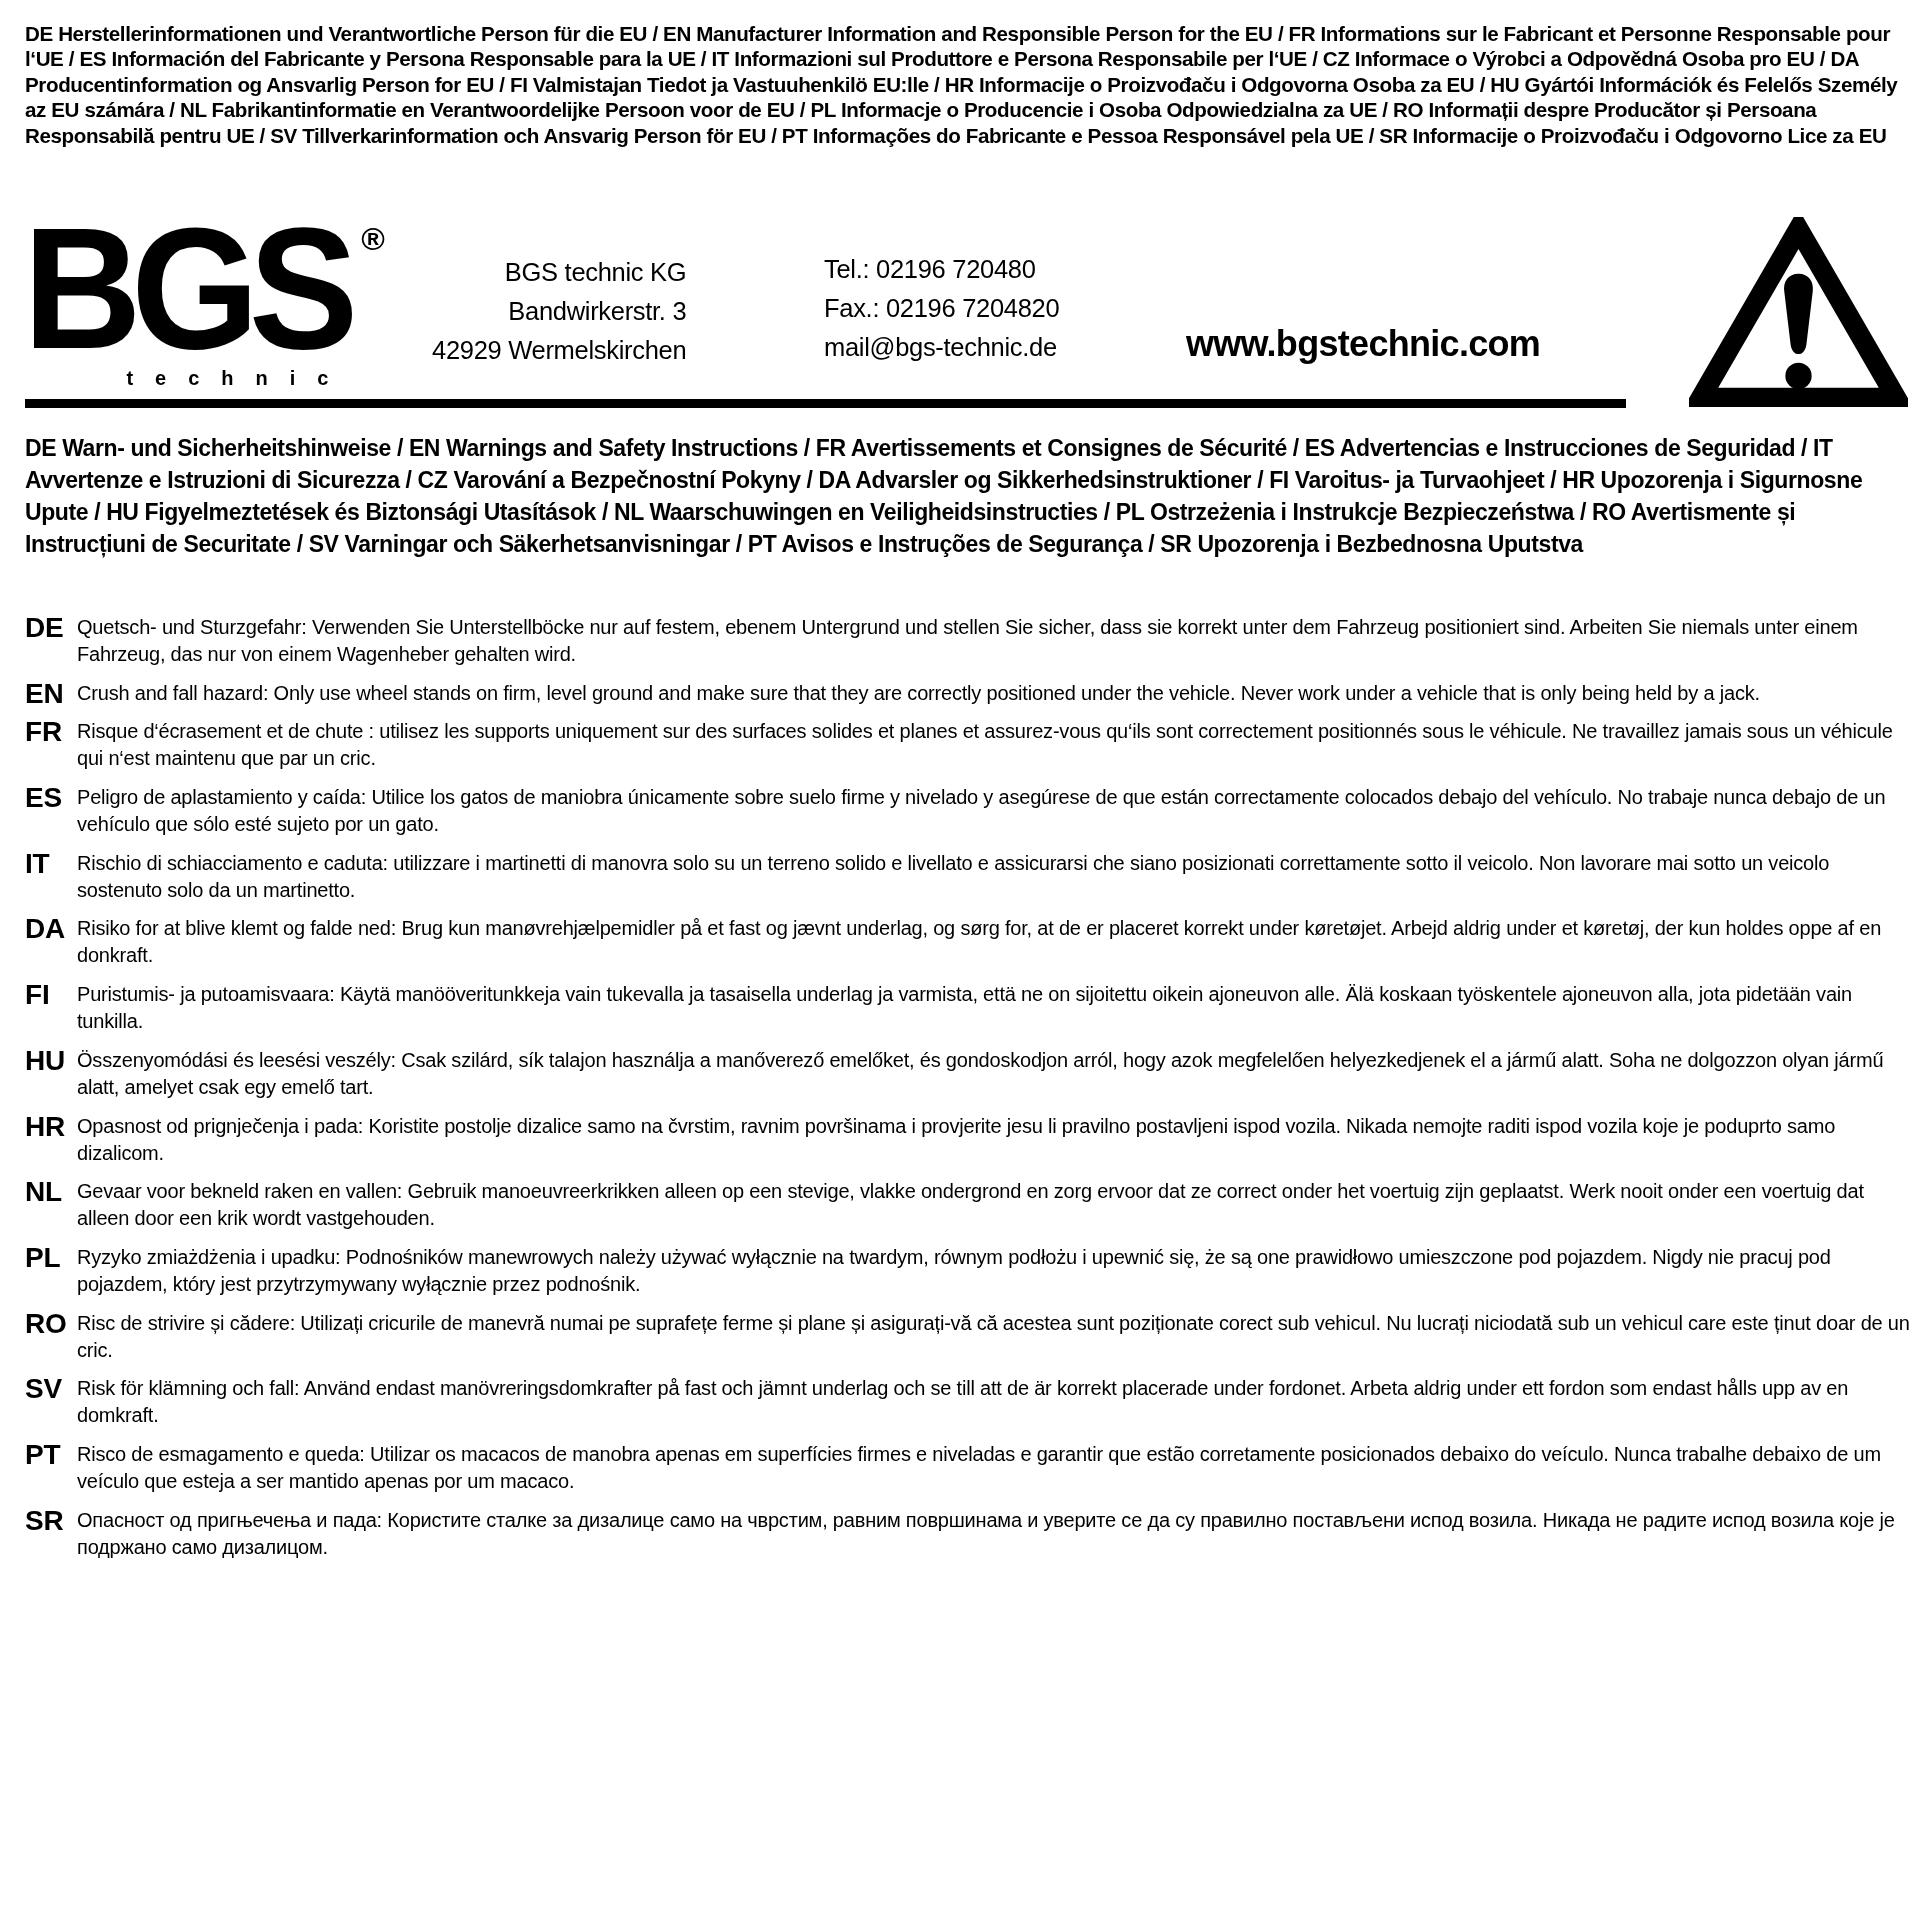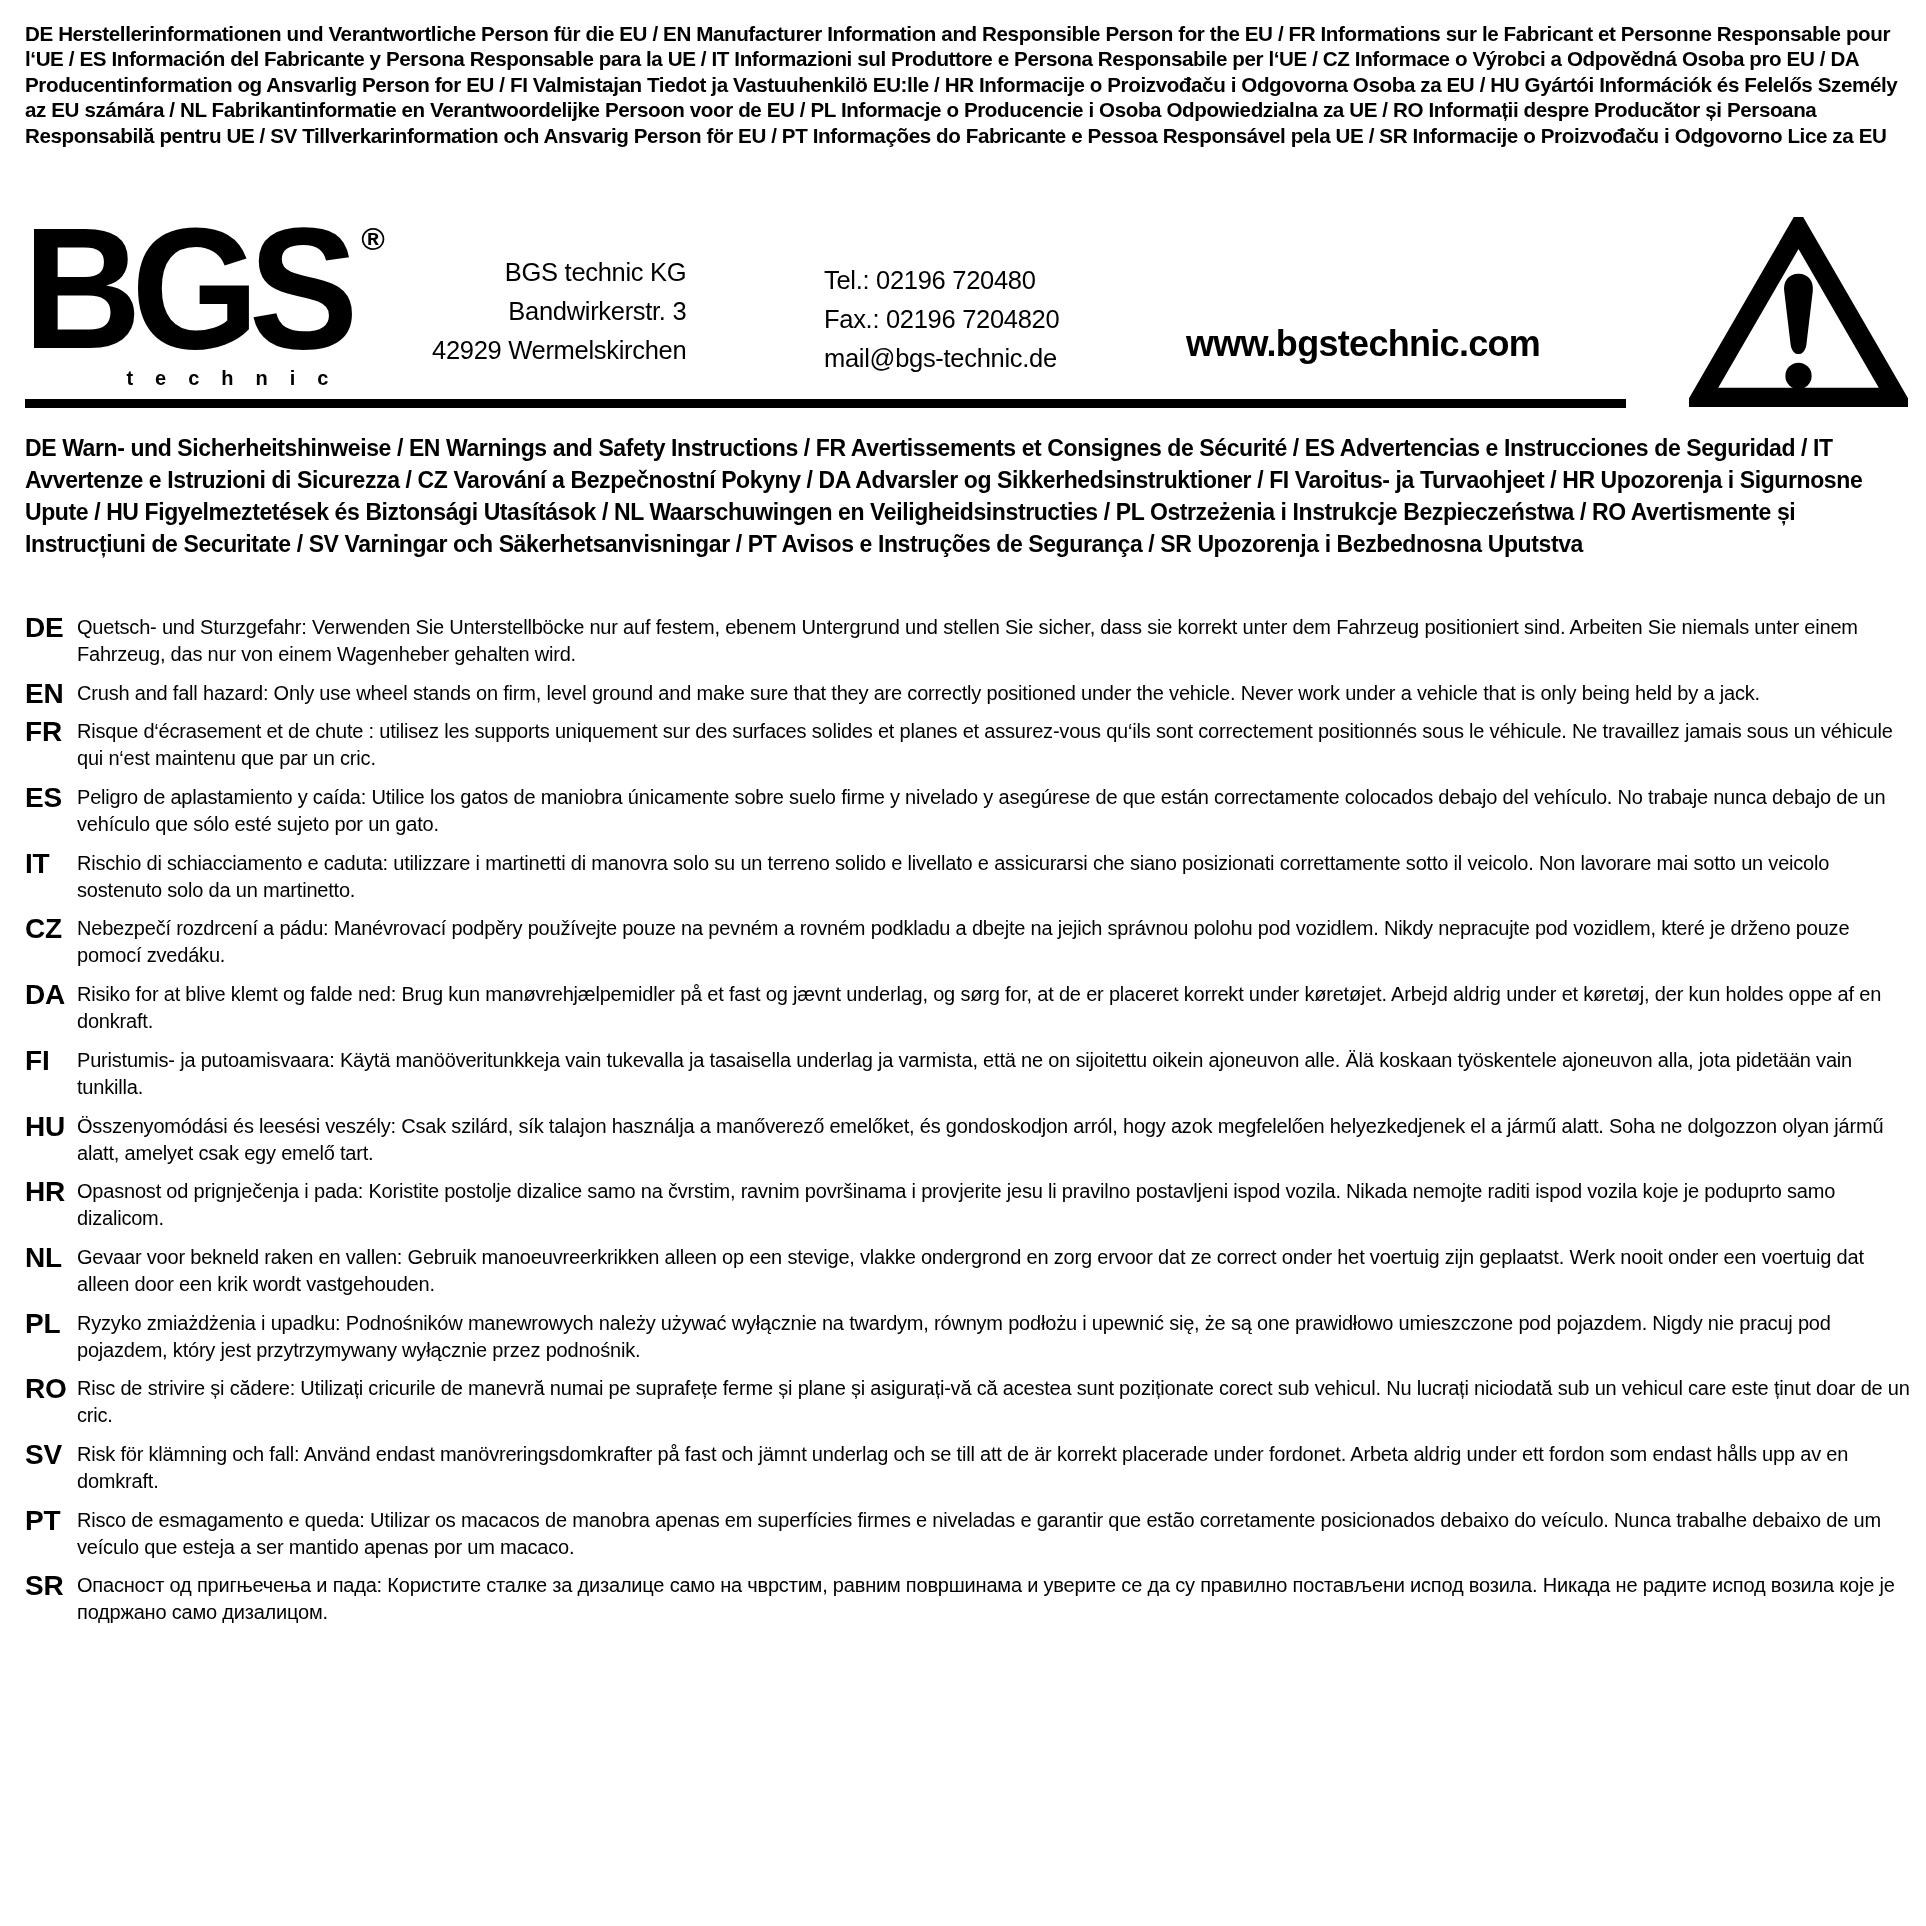--- a/index.html
+++ b/index.html
@@ -22,21 +22,21 @@
   .logo-bgs {
     display:inline-block; font-size:173px; font-weight:900; line-height:143px;
     letter-spacing:-11px; transform:scaleX(0.95); transform-origin:left;
   }
   .logo-reg { display:inline-block; font-size:32px; font-weight:bold; vertical-align:top; position:relative; top:4.1px; left:-4.1px; }
   .logo-technic {
     font-size:20px; font-weight:bold; letter-spacing:22px; margin-top:6.9px;
     padding-left:103px; white-space:nowrap;
   }
   .addr-col { position:absolute; left:432px; top:253px; font-size:25.5px; line-height:39px; letter-spacing:-0.3px;text-align:right; }
-  .tel-col  { position:absolute; left:824px; top:261px; font-size:25.5px; line-height:39px; letter-spacing:-0.3px; }
+  .tel-col  { position:absolute; left:824px; top:250px; font-size:25.5px; line-height:39px; letter-spacing:-0.3px; }
   .website  { position:absolute; left:1186px; top:323px; font-size:36px; font-weight:bold; letter-spacing:-0.7px; }
   .triangle { position:absolute; left:1689px; top:217px; width:219px; height:190px; }
 
   .rule { position:absolute; left:25px; top:399px; width:1601px; height:9px; background:#000; }
 
   
   .safety-header {
     position:absolute; left:25px; top:432px; width:1885px;
     font-size:23px; font-weight:bold; line-height:32px; letter-spacing:-0.4px;
   }
@@ -100,24 +100,20 @@
       </div>
     <div class="warn-item">
         <span class="warn-code">ES</span>
         <span class="warn-text">Peligro de aplastamiento y caída: Utilice los gatos de maniobra únicamente sobre suelo firme y nivelado y asegúrese de que están correctamente colocados debajo del vehículo. No trabaje nunca debajo de un vehículo que sólo esté sujeto por un gato.</span>
       </div>
     <div class="warn-item">
         <span class="warn-code">IT</span>
         <span class="warn-text">Rischio di schiacciamento e caduta: utilizzare i martinetti di manovra solo su un terreno solido e livellato e assicurarsi che siano posizionati correttamente sotto il veicolo. Non lavorare mai sotto un veicolo sostenuto solo da un martinetto.</span>
       </div>
     <div class="warn-item">
-        <span class="warn-code">CZ</span>
-        <span class="warn-text">Nebezpečí rozdrcení a pádu: Manévrovací podpěry používejte pouze na pevném a rovném podkladu a dbejte na jejich správnou polohu pod vozidlem. Nikdy nepracujte pod vozidlem, které je drženo pouze pomocí zvedáku.</span>
-      </div>
-    <div class="warn-item">
         <span class="warn-code">DA</span>
         <span class="warn-text">Risiko for at blive klemt og falde ned: Brug kun manøvrehjælpemidler på et fast og jævnt underlag, og sørg for, at de er placeret korrekt under køretøjet. Arbejd aldrig under et køretøj, der kun holdes oppe af en donkraft.</span>
       </div>
     <div class="warn-item">
         <span class="warn-code">FI</span>
         <span class="warn-text">Puristumis- ja putoamisvaara: Käytä manööveritunkkeja vain tukevalla ja tasaisella underlag ja varmista, että ne on sijoitettu oikein ajoneuvon alle. Älä koskaan työskentele ajoneuvon alla, jota pidetään vain tunkilla.</span>
       </div>
     <div class="warn-item">
         <span class="warn-code">HU</span>
         <span class="warn-text">Összenyomódási és leesési veszély: Csak szilárd, sík talajon használja a manőverező emelőket, és gondoskodjon arról, hogy azok megfelelően helyezkedjenek el a jármű alatt. Soha ne dolgozzon olyan jármű alatt, amelyet csak egy emelő tart.</span>

